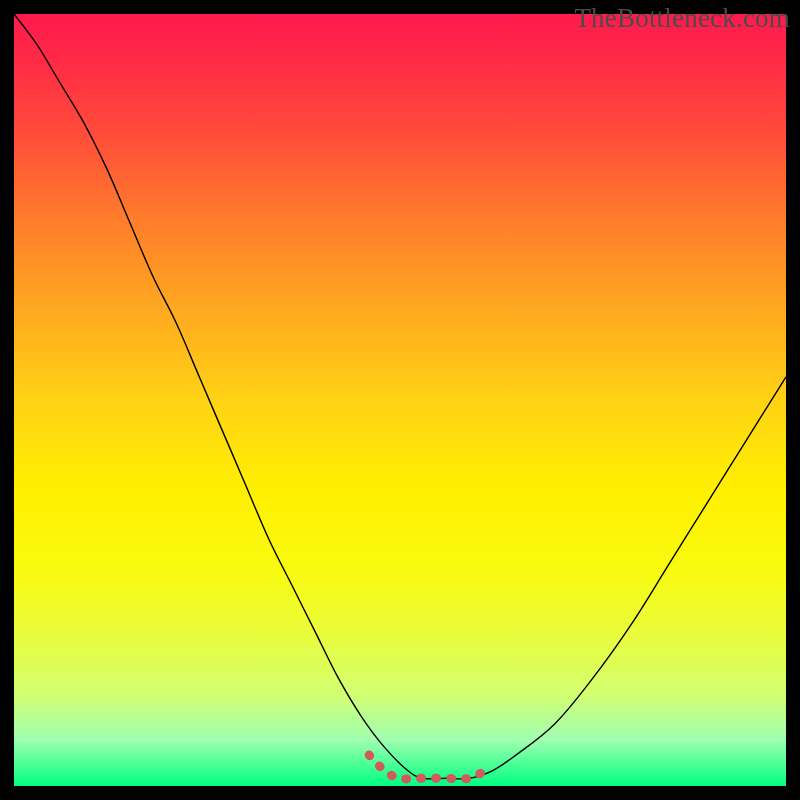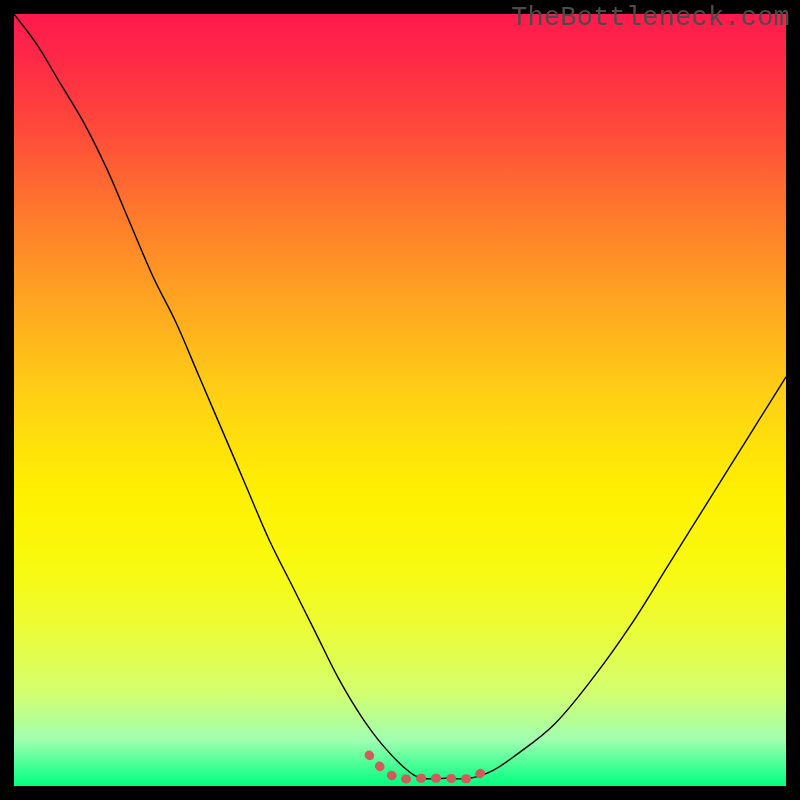--- a/index.html
+++ b/index.html
@@ -48,21 +48,21 @@
     fill: none;
     stroke: #d15a5a;
     stroke-width: 9;
     stroke-linecap: round;
     stroke-dasharray: 1 14;
   }
   .watermark {
     position: absolute;
     top: 3px;
     right: 10px;
-    font-family: Liberation Mono, monospace;
+    font-family: Liberation Serif, serif;
     font-size: 27px;
     font-weight: 400;
     color: #4b4b4b;
     letter-spacing: 0.2px;
   }
 </style>
 </head>
 <body>
 
 <div class="stage">

